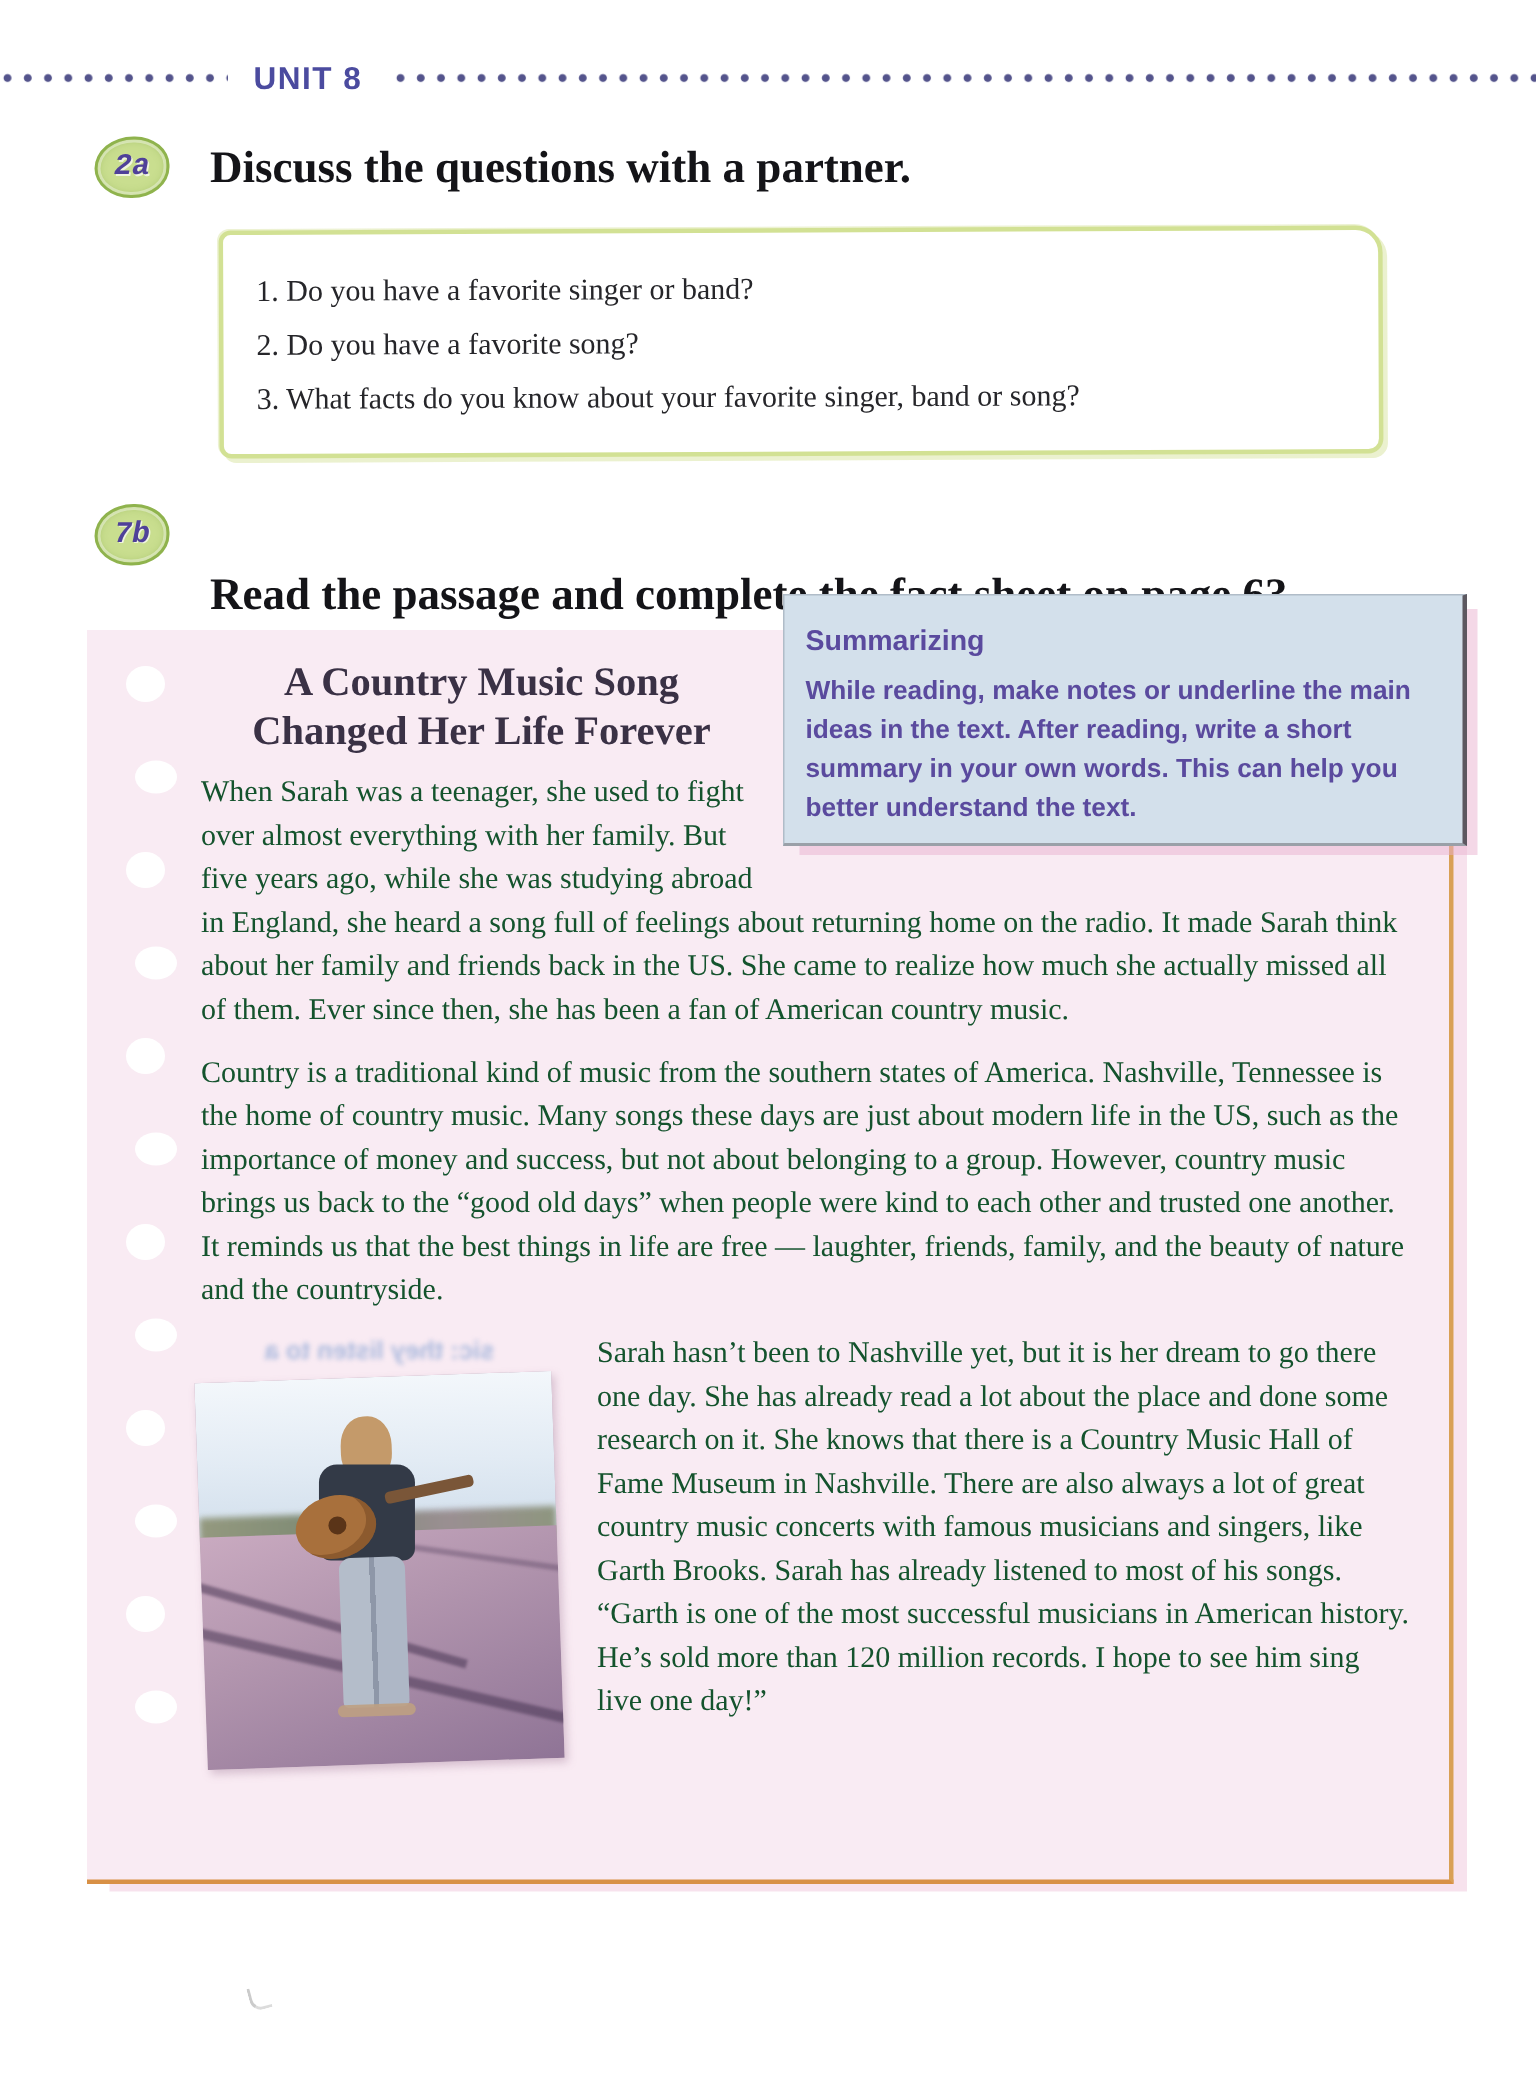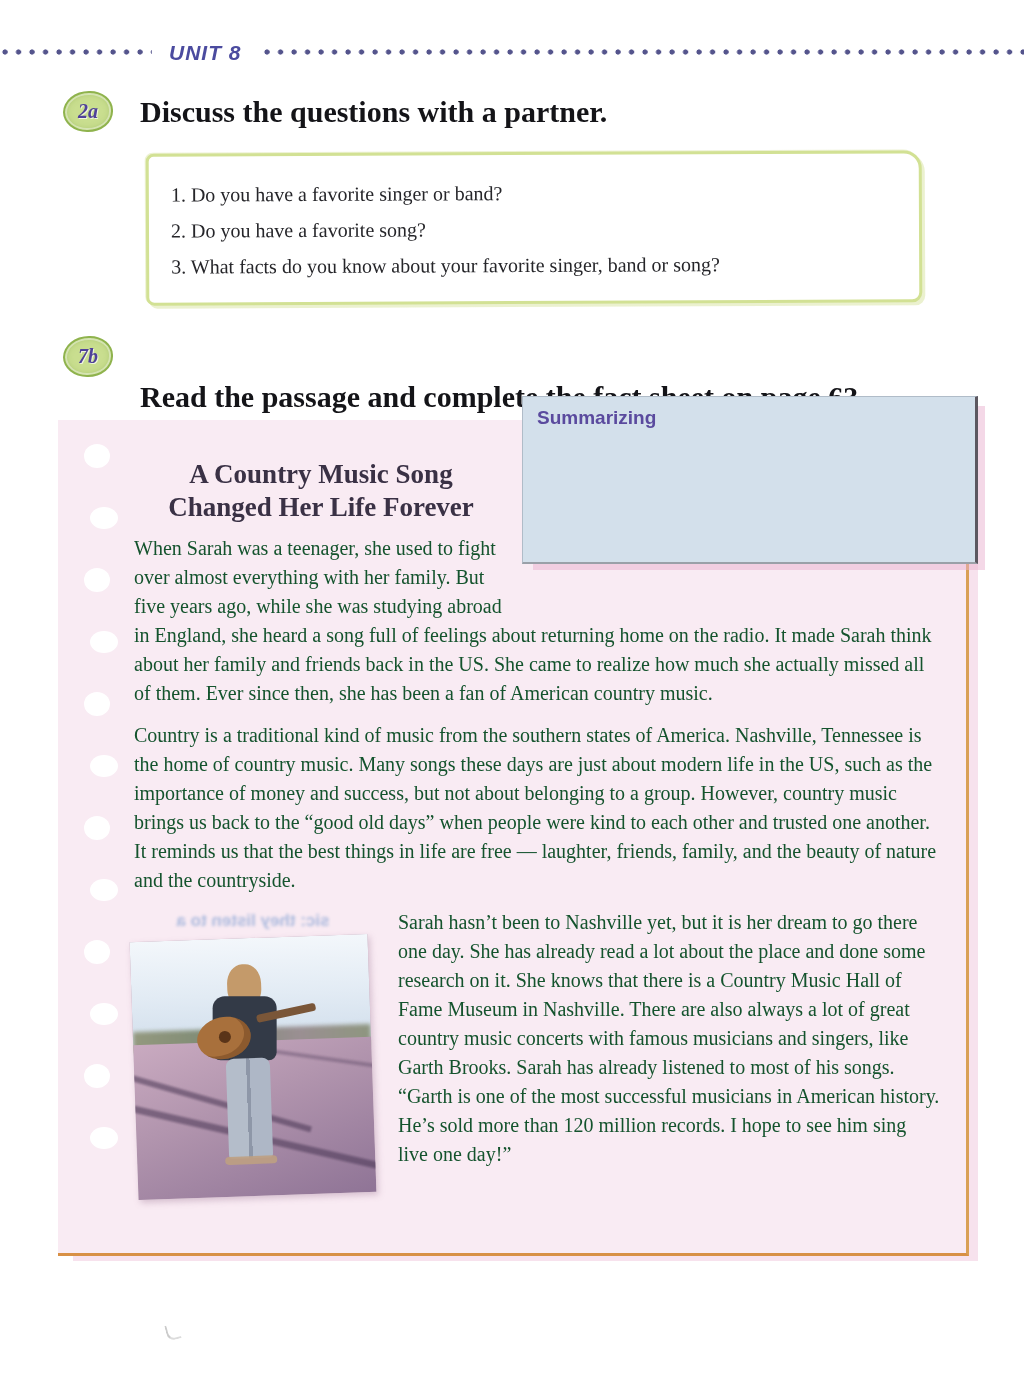--- a/index.html
+++ b/index.html
@@ -7,28 +7,28 @@
         font-family:"Liberation Serif",serif;}
 
   
   .dots{position:absolute;top:47px;height:11px;
         background-image:radial-gradient(circle at 5px 5px,#54548c 2.3px,rgba(84,84,140,0) 2.9px);
         background-size:13.5px 11px;background-repeat:repeat-x;}
   .dots-left{left:0;width:152px;}
   .dots-right{left:262px;width:762px;}
   .unit-label{position:absolute;left:169px;top:41px;
         font-family:"Liberation Sans",sans-serif;font-weight:bold;font-size:21px;
-        letter-spacing:1px;color:#4b4b9f;font-style:italic;}
+        letter-spacing:1px;color:#4b4b9f;}
 
   
   .badge{position:absolute;width:46px;height:37px;background:#c9de8f;
         border:2px solid #8fb34d;border-radius:52% 46% 50% 48%;
         box-shadow:inset 0 0 0 2px rgba(255,255,255,.4), inset 0 0 6px rgba(120,160,60,.5);
         display:flex;align-items:center;justify-content:center;
-        font-family:Liberation Serif, serif;font-style:italic;font-weight:bold;
+        font-family:Liberation Mono, monospace;font-style:italic;font-weight:bold;
         font-size:20px;color:#4f4199;text-shadow:1px 1px 0 rgba(255,255,255,.7);}
   .badge-2a{left:63px;top:91px;}
   .badge-2b{left:63px;top:336px;}
 
   .task-heading{position:absolute;left:140px;font-weight:bold;font-size:30px;color:#141418;}
   .heading-2a{top:95px;width:640px;}
   .heading-2b{top:340px;width:800px;margin-top:40px;}
 
   
   .question-box{position:absolute;left:146px;top:152px;width:770px;height:146px;
@@ -40,21 +40,21 @@
   .question-list li{line-height:36px;}
 
   
   .sheet{position:absolute;left:58px;top:420px;width:908px;height:833px;
         background:#f9ebf3;
         border-right:3px solid #d9a055;border-bottom:3px solid #d89045;
         box-shadow:12px 8px 0 -3px rgba(238,190,215,.45);}
   .holes{position:absolute;left:26px;top:24px;width:30px;}
   .hole{width:26px;height:24px;border-radius:50%;background:#ffffff;margin-bottom:39px;}
   .hole:nth-child(even){margin-left:6px;width:28px;height:22px;}
-  .sheet-content{position:absolute;left:76px;top:12px;width:806px;margin-top:20px;}
+  .sheet-content{position:absolute;left:76px;top:12px;width:806px;}
 
   .summ-spacer{float:right;width:432px;height:165px;}
 
   .passage-title{font-weight:bold;font-size:27px;line-height:33px;color:#3a3145;
         text-align:center;margin:6px 0 10px 0;}
   .passage-title span{display:block;}
 
   .passage p{font-size:20px;line-height:29px;color:#14532d;margin:0 0 13px 0;}
 
   
@@ -94,21 +94,21 @@
         background:rgba(190,160,130,.9);border-radius:4px;}
 
   .clear{clear:both;}
 
   
   .strategy-box{position:absolute;left:522px;top:396px;width:456px;height:168px;
         background:#d3e0eb;border:1px solid #b0bcc8;
         border-right:3px solid #5c5860;border-bottom:2px solid #9aa0a8;
         box-shadow:9px 8px 0 -2px rgba(234,178,208,.5);
         font-family:"Liberation Sans",sans-serif;color:#5a4a9e;z-index:5;
-        padding:10px 14px;box-sizing:border-box;}
+        padding:20px 14px;box-sizing:border-box;}
   .strategy-title{font-weight:bold;font-size:19px;margin-bottom:8px;}
   .strategy-body{font-weight:bold;font-size:17.5px;line-height:26px;}
 
   .stray-mark{position:absolute;left:166px;top:1324px;width:12px;height:14px;
         border-left:2px solid rgba(140,140,140,.45);border-bottom:2px solid rgba(140,140,140,.3);
         border-radius:0 0 0 8px;transform:rotate(-15deg);}
 </style>
 </head>
 <body>
 
@@ -180,16 +180,17 @@
         </div>
       </div>
 
       <p>Sarah hasn’t been to Nashville yet, but it is her dream to go there one day. She has already read a lot about the place and done some research on it. She knows that there is a Country Music Hall of Fame Museum in Nashville. There are also always a lot of great country music concerts with famous musicians and singers, like Garth Brooks. Sarah has already listened to most of his songs. “Garth is one of the most successful musicians in American history. He’s sold more than 120 million records. I hope to see him sing live one day!”</p>
       <div class="clear"></div>
     </div>
   </div>
 
   <div class="strategy-box">
     <div class="strategy-title">Summarizing</div>
+    <div class="strategy-body">While reading, make notes or underline the main ideas in the text. After reading, write a short summary in your own words. This can help you better understand the text.</div>
   </div>
 
   <div class="stray-mark"></div>
 </div>
 
 </body></html>

